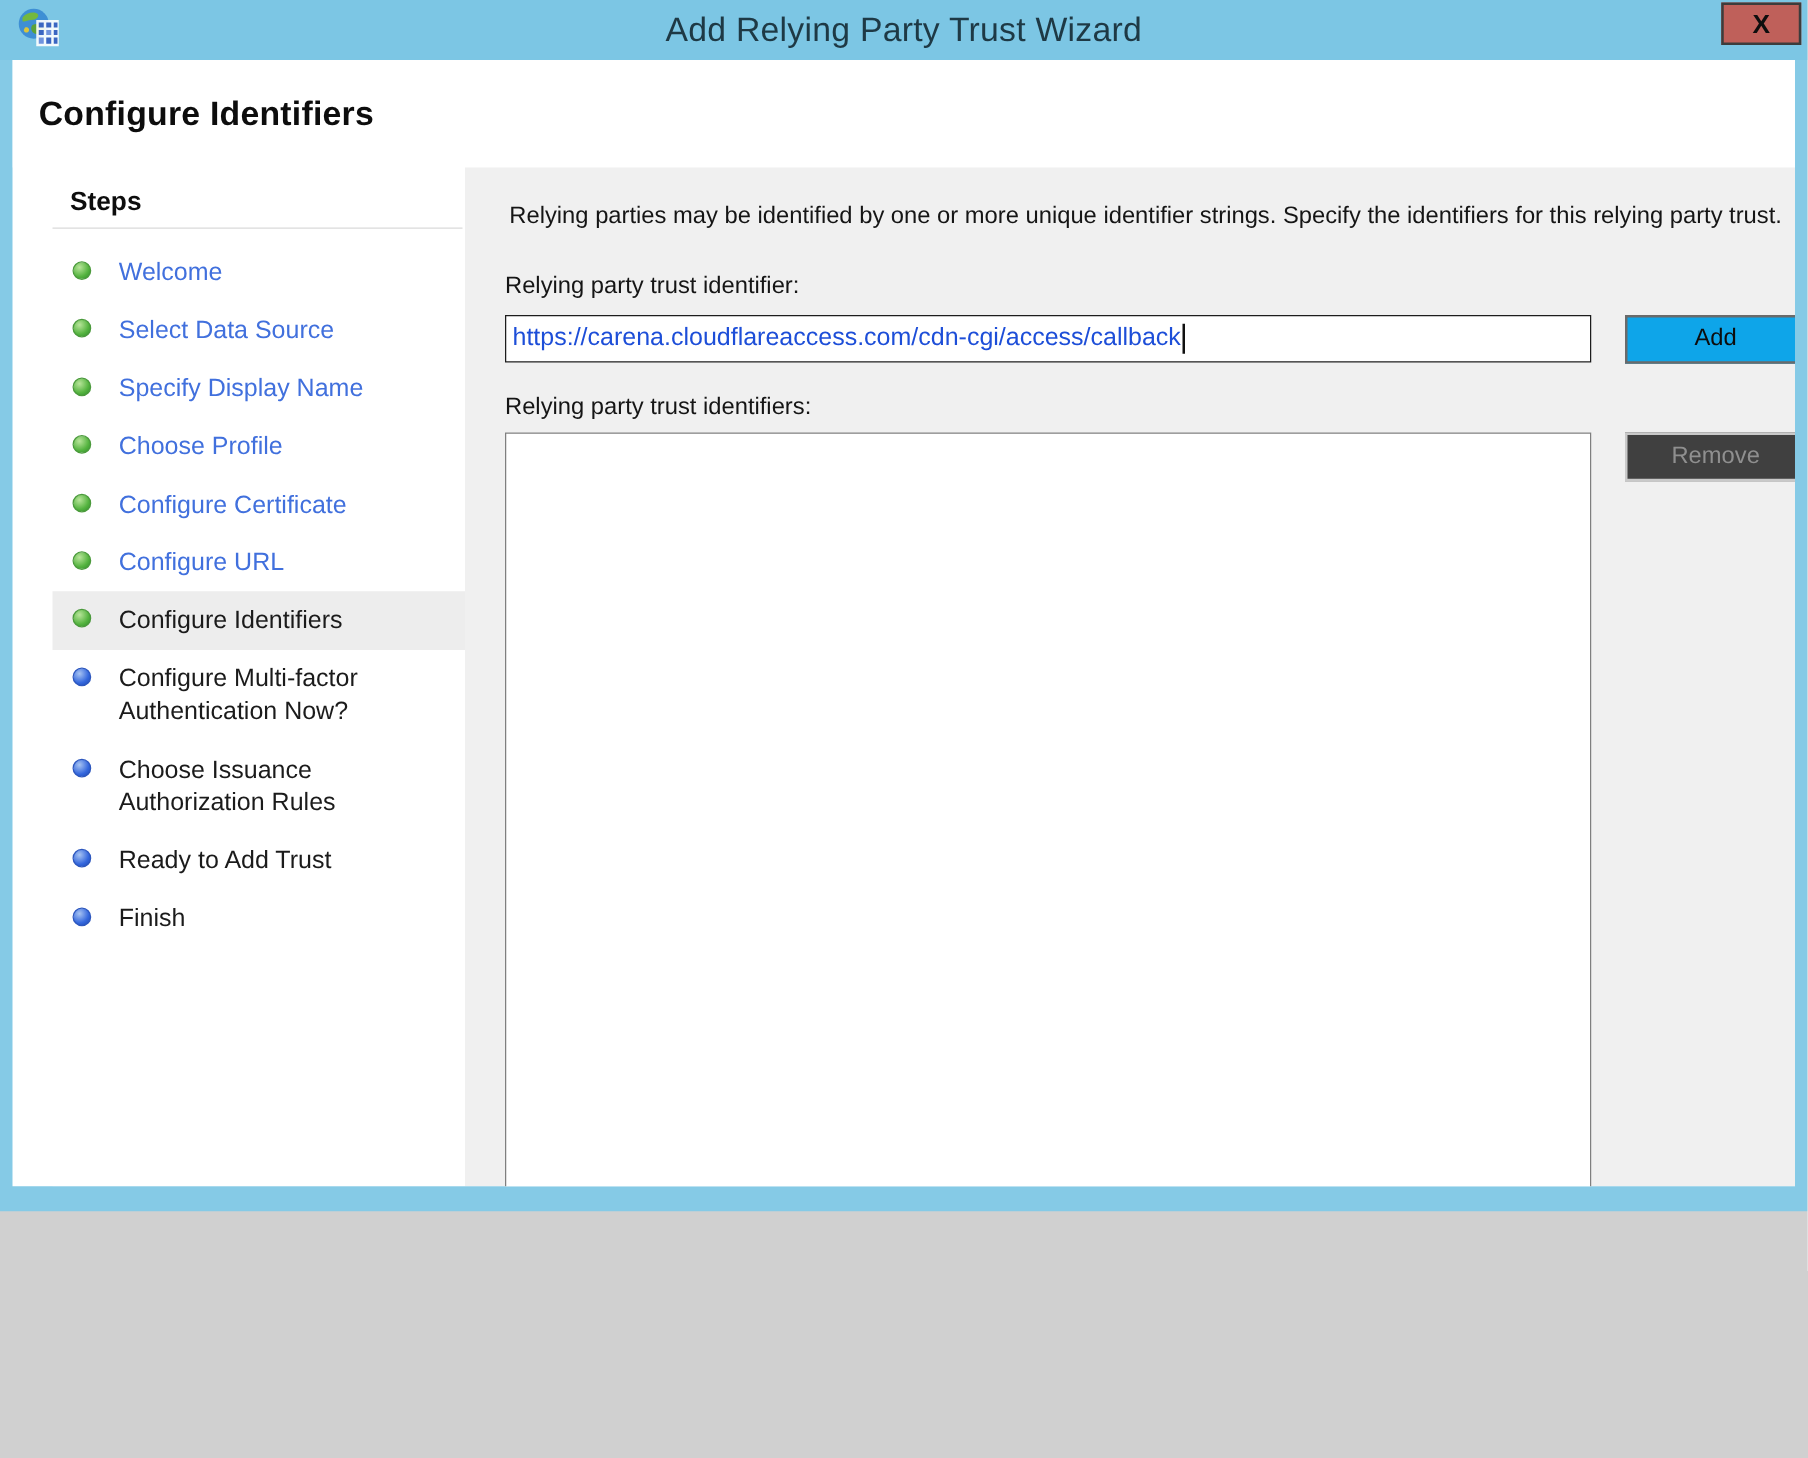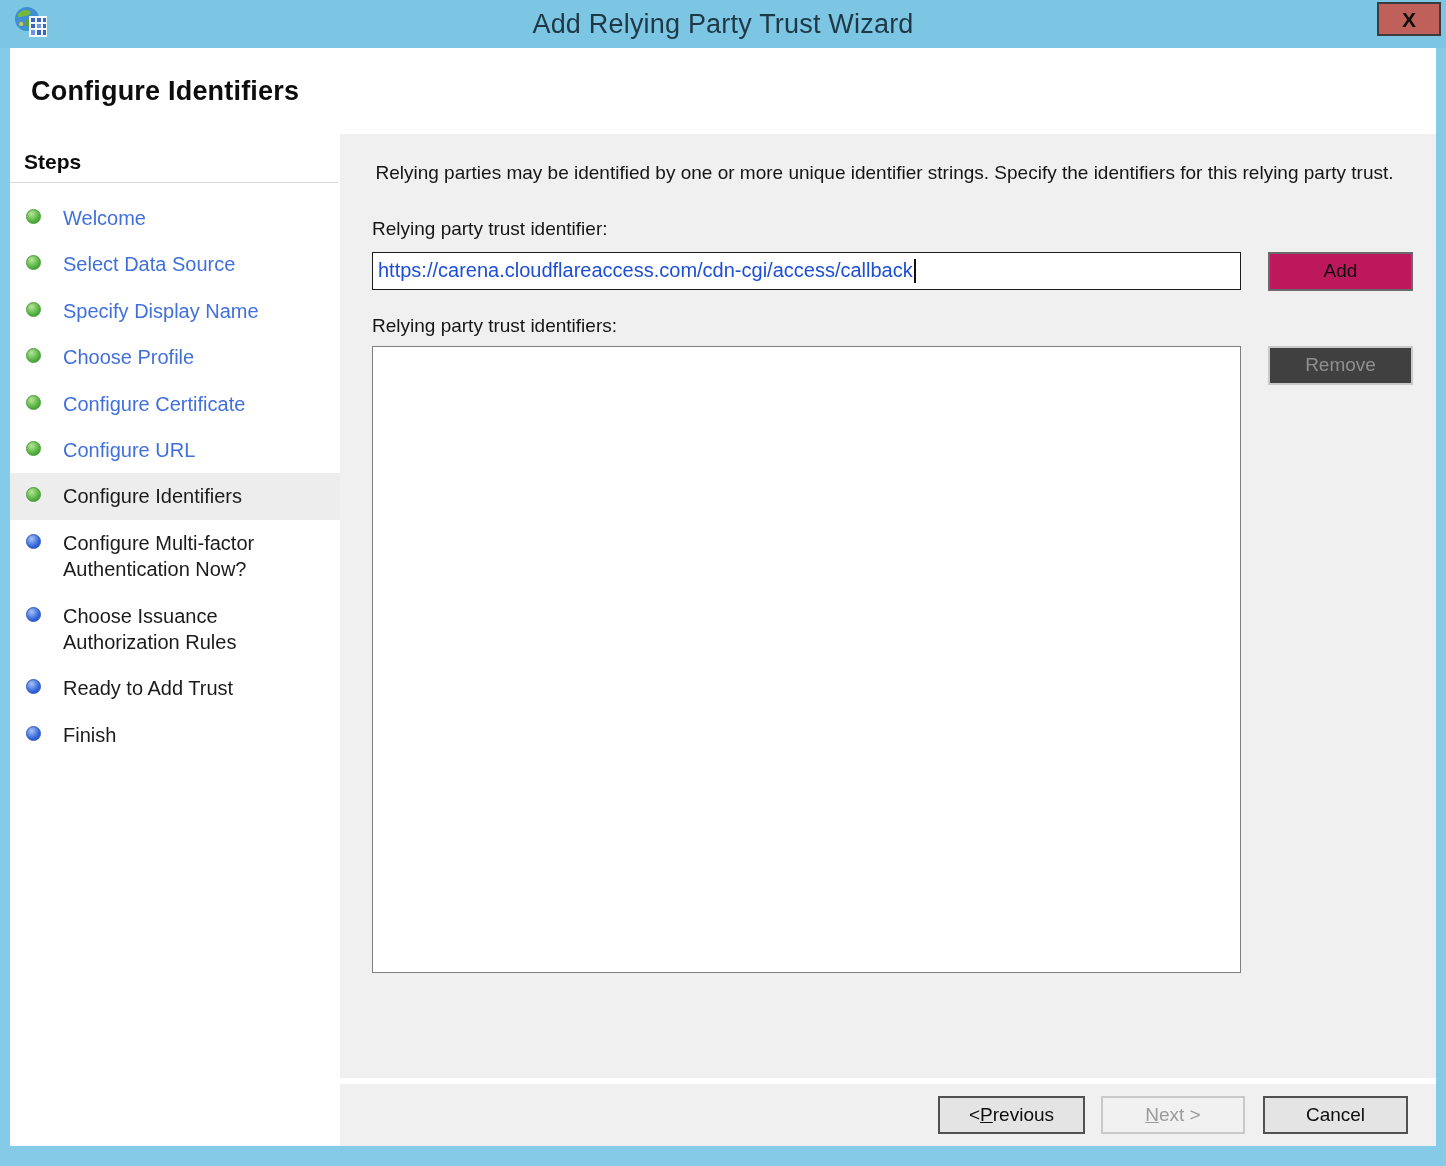--- a/index.html
+++ b/index.html
@@ -2,21 +2,21 @@
 <html style="--c-titlebar: #7cc6e4; --c-border: #85cae6; --c-close: #bf605a; --c-link: #4170dd; --c-bullet_done: #54b33f; --c-bullet_pending: #3467dd; --c-current_bg: #ededed; --c-main_bg: #f0f0f0;"><head>
 <meta charset="utf-8">
 <style>
   * { box-sizing: border-box; margin: 0; padding: 0; }
   html, body { width: 1446px; height: 1166px; }
   body {
     font-family: "Liberation Sans", sans-serif;
     background: #d0d0d0;
   }
   .window {
-    width: 1446px; height: 1166px;
+    width: 1446px; height: 969px;
     background: var(--c-border, #85cae6);
     display: flex; flex-direction: column;
   }
   
   .titlebar {
     height: 48px; flex: 0 0 48px;
     background: var(--c-titlebar, #7cc6e4);
     position: relative;
     display: flex; align-items: center; justify-content: center;
   }
@@ -47,20 +47,21 @@
     display: flex; align-items: center;
     padding-left: 21px;
   }
   .header-band h1 { font-size: 27px; font-weight: bold; color: #0d0d0d; letter-spacing: 0.2px; }
   .content-row { flex: 1 1 auto; display: flex; min-height: 0; }
   
   .sidebar {
     width: 330px; flex: 0 0 330px;
     background: #ffffff;
     padding: 12px 0 0 0;
+    margin-left: 32px;
   }
   .steps-title {
     font-size: 21px; font-weight: bold; color: #0d0d0d;
     padding: 4px 0 8px 14px;
     border-bottom: 1px solid #dadada;
     margin-right: 2px;
   }
   .steps-list { list-style: none; margin-top: 12px; }
   .step-item {
     display: flex; align-items: flex-start;
@@ -109,21 +110,21 @@
     font-size: 20px; color: #1d4ed8;
     white-space: nowrap; overflow: hidden;
   }
   .caret { display: inline-block; width: 2px; height: 24px; background: #101010; margin-left: 1px; }
   .side-btn {
     width: 145px; height: 39px; margin-left: 27px;
     font-family: "Liberation Sans", sans-serif;
     font-size: 19px;
     display: flex; align-items: center; justify-content: center;
   }
-  .btn-enabled { background: #be185d; border: 2px solid #6a6a6a; color: #0d0d0d; cursor: default; }
+  .btn-enabled { background: #0ea5e9; border: 2px solid #6a6a6a; color: #0d0d0d; cursor: default; }
   .btn-disabled { background: #404040; border: 2px solid #c9c9c9; color: #8f8f8f; }
   .example { font-size: 19px; color: #151515; margin: 26px 0 0 0; }
   .list-label { margin-top: 24px; margin-bottom: 9px; }
   .listbox {
     width: 869px; height: 627px;
     background: #ffffff;
     border: 1px solid #7f7f7f;
   }
   
   .footer-sep { height: 6px; flex: 0 0 6px; background: #ffffff; }

